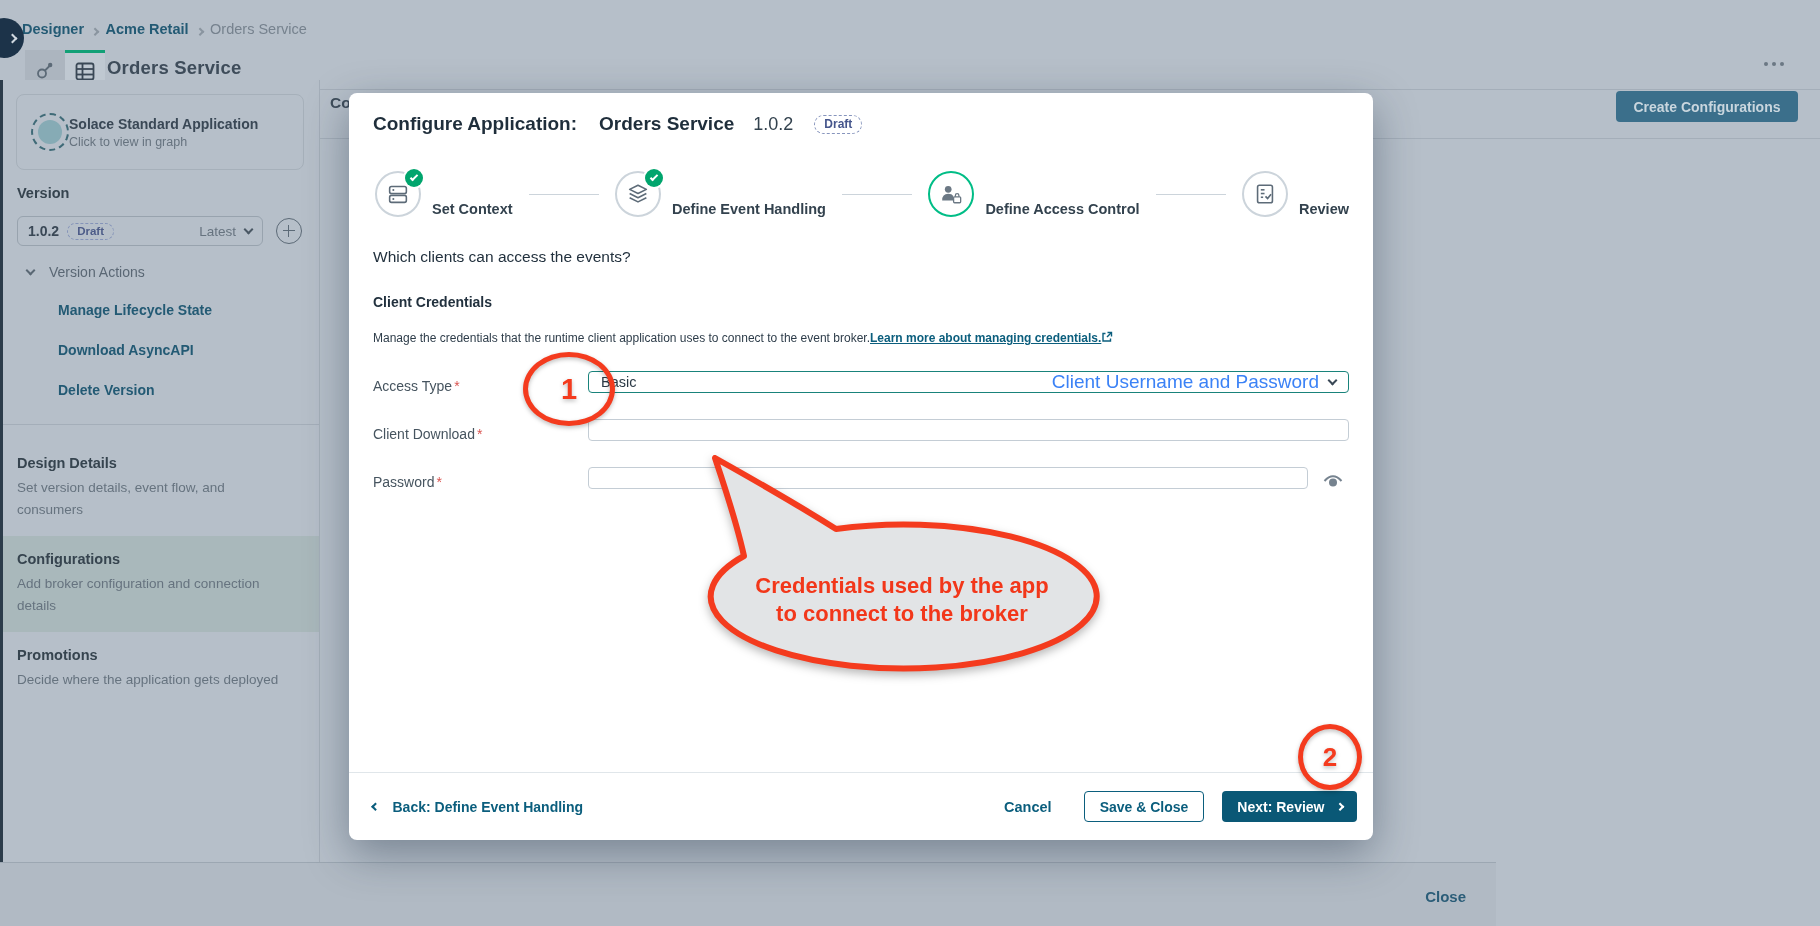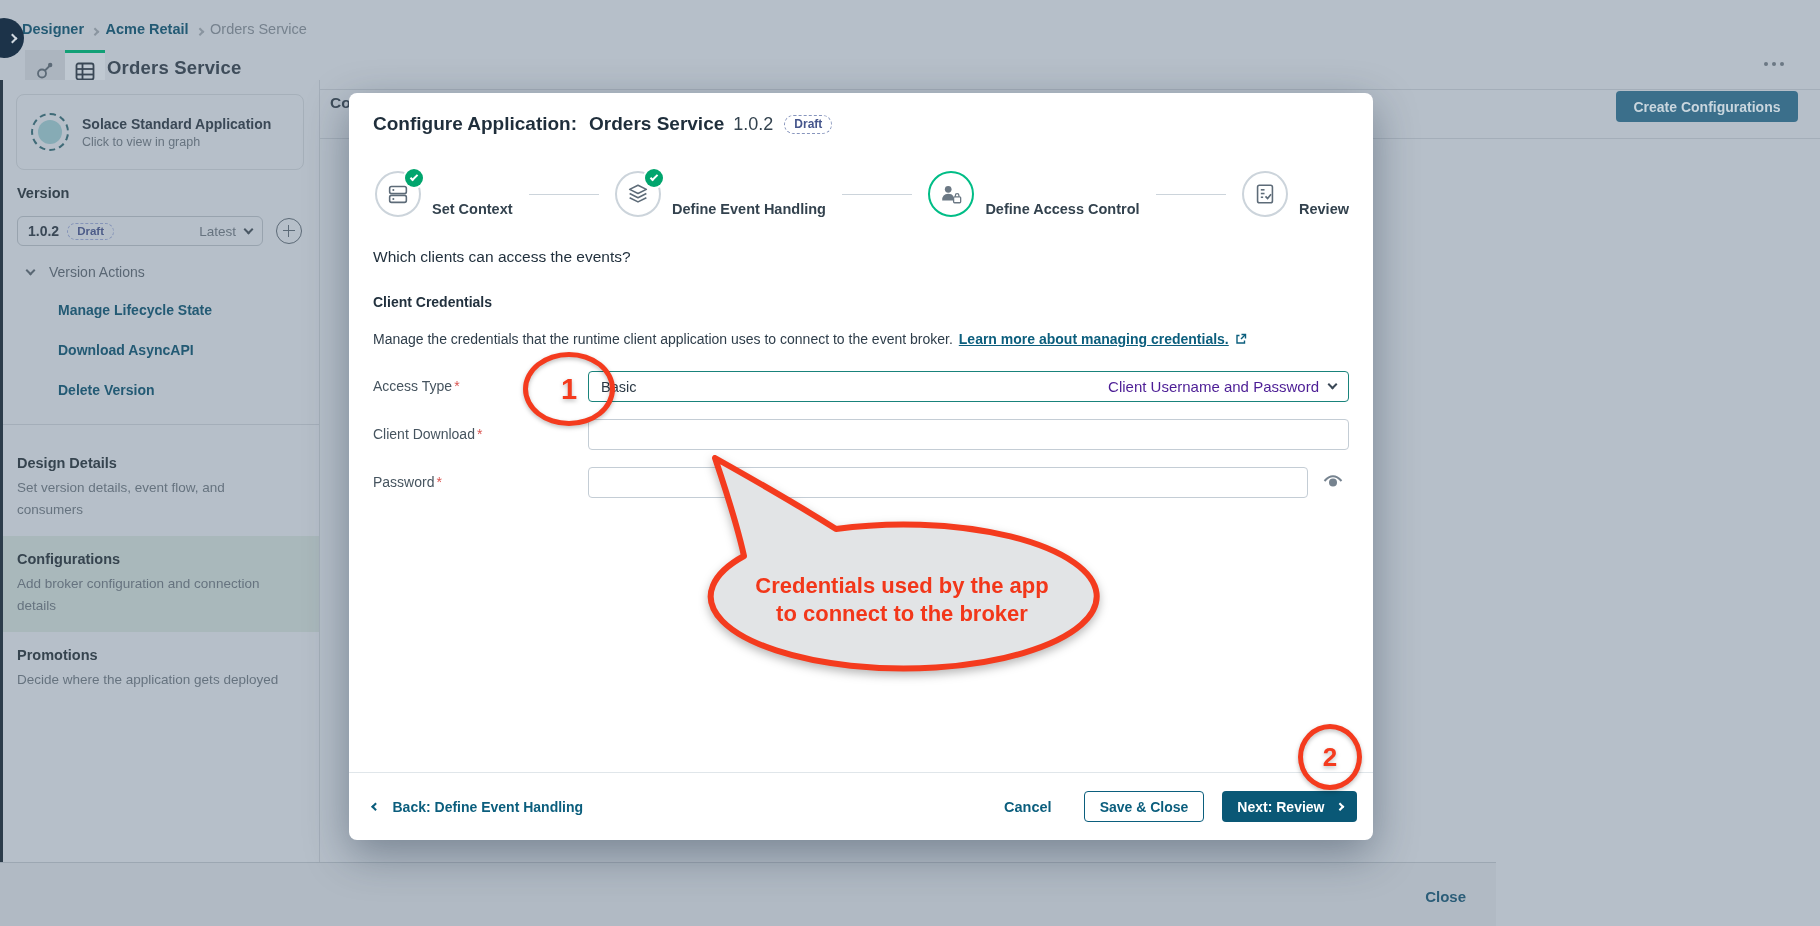--- a/index.html
+++ b/index.html
@@ -19,21 +19,21 @@
 
   .tabs { position:absolute; left:25px; top:40px; height:40px; display:flex; }
   .tab { width:40px; height:40px; display:flex; align-items:center; justify-content:center; background:#acb5bf; cursor:pointer; }
   .tab.active { background:#bfc8d1; border-top:3px solid #12a076; }
   .page-title { position:absolute; left:107px; top:47px; font-size:18.5px; font-weight:bold; color:#3e4c5a; letter-spacing:.2px; }
   .menu-dots { position:absolute; right:36px; top:52px; display:flex; gap:4px; cursor:pointer; }
   .menu-dots i { width:4px; height:4px; border-radius:50%; background:#6b7884; }
 
   
   .sidebar { position:absolute; left:0; top:80px; width:320px; height:782px; background:#b6bfc9; border-right:1px solid #a4aeb9; }
-  .app-card { position:absolute; left:16px; top:14px; width:288px; height:76px; border:1px solid #a6b0ba; border-radius:8px; display:flex; align-items:center; padding:0 12px 0 14px; gap:13px; cursor:pointer; }
+  .app-card { position:absolute; left:16px; top:14px; width:288px; height:76px; border:1px solid #a6b0ba; border-radius:8px; display:flex; align-items:center; padding:0 12px 0 14px; cursor:pointer; }
   .app-icon { width:38px; height:38px; border:2px dashed #3f6a77; border-radius:50%; display:flex; align-items:center; justify-content:center; flex:none; }
   .app-icon i { width:24px; height:24px; border-radius:50%; background:#86abb5; }
   .app-card-title { font-size:14px; font-weight:bold; color:#3a4856; }
   .app-card-sub { font-size:12.5px; color:#66737f; margin-top:3px; }
 
   .version-label { position:absolute; left:17px; top:105px; font-size:14.5px; font-weight:bold; color:#36444f; }
   .version-box { position:absolute; left:17px; top:136px; width:246px; height:30px; border:1px solid #98a3ae; border-radius:6px; display:flex; align-items:center; padding:0 10px; cursor:pointer; }
   .version-val { font-size:14px; font-weight:bold; color:#3a4856; }
   .pill { font-size:11.5px; font-weight:bold; color:#4d5c88; border:1px dashed #8493b8; border-radius:10px; padding:1.5px 9px; margin-left:8px; }
   .version-latest { margin-left:auto; font-size:13.5px; color:#66737f; display:flex; align-items:center; gap:9px; }
@@ -54,47 +54,47 @@
   
   .content-heading { position:absolute; left:330px; top:94px; font-size:15.5px; font-weight:bold; color:#3f4d5b; }
   .content-line { position:absolute; left:320px; top:138px; width:1500px; height:1px; background:#a4aeb9; }
   .create-btn { position:absolute; left:1616px; top:91px; width:182px; height:31px; background:#3b6f8b; border:none; border-radius:4px; color:#c9d6de; font-size:14px; font-weight:bold; font-family:inherit; cursor:pointer; }
 
   .bottombar { position:absolute; left:0; top:862px; width:1496px; height:64px; background:#b1bac4; border-top:1px solid #9ca7b2; }
   .close-btn { position:absolute; right:30px; top:25px; font-size:15px; font-weight:bold; color:#2b5d78; cursor:pointer; }
 
   
   .modal { position:absolute; left:349px; top:93px; width:1024px; height:747px; background:#ffffff; border-radius:8px; box-shadow:0 14px 44px rgba(15,35,55,.38); z-index:10; }
-  .m-title { position:absolute; left:24px; top:20px; display:flex; align-items:center; gap:9px; }
+  .m-title { position:absolute; left:24px; top:20px; display:flex; align-items:center; gap:19px; }
   .m-title .t1 { font-size:19px; font-weight:bold; color:#1f2e3b; }
   .m-title .t2 { font-size:19px; font-weight:bold; color:#1f2e3b; margin-left:3px; }
   .m-title .t3 { font-size:18px; font-weight:500; color:#33424e; }
   .m-title .pill { color:#46568c; border-color:#8795bd; font-size:12px; margin-left:2px; background:#fff; }
 
   .m-stepper { position:absolute; left:26px; top:77px; right:24px; height:48px; display:flex; align-items:center; }
   .step { display:flex; align-items:flex-end; cursor:pointer; }
   .step-circle { position:relative; width:46px; height:46px; border:2px solid #ccd4db; border-radius:50%; display:flex; align-items:center; justify-content:center; background:#fff; flex:none; }
   .step.active .step-circle { border-color:#00bd86; }
   .step-label { margin-left:11px; font-size:14.5px; font-weight:bold; color:#33424e; white-space:nowrap; }
   .step-line { flex:1; height:0; border-top:1.6px solid #ccd4db; margin:0 16px; }
   .check-badge { position:absolute; top:-4px; right:-4px; width:18px; height:18px; border-radius:50%; background:#00a56d; box-shadow:0 0 0 2px #fff; display:flex; align-items:center; justify-content:center; }
   .check-badge i { display:block; width:8px; height:4px; border-left:2px solid #fff; border-bottom:2px solid #fff; transform:rotate(-45deg); margin-top:-2px; }
 
   .m-question { position:absolute; left:24px; top:155px; font-size:15.5px; font-weight:normal; color:#22313e; }
   .m-section-title { position:absolute; left:24px; top:201px; font-size:14px; font-weight:bold; color:#22313e; }
-  .m-desc { position:absolute; left:24px; top:238px; font-size:14px; color:#2e3d4a; display:flex; align-items:center; gap:6px; white-space:nowrap; }
+  .m-desc { position:absolute; left:24px; top:238px; font-size:12px; color:#2e3d4a; display:flex; align-items:flex-start; white-space:nowrap; }
   .m-desc a { color:#0b5e7d; font-weight:bold; text-decoration:underline; cursor:pointer; }
 
   .form-row { position:absolute; left:24px; right:24px; height:31px; }
   .form-label { position:absolute; left:0; top:7px; font-size:14px; color:#46545f; }
   .req { color:#d9534f; margin-left:2px; }
-  .field { position:absolute; left:215px; top:0; height:31px; border-radius:4px; background:#fff; }
+  .field { position:absolute; left:215px; top:0; height:22px; border-radius:4px; background:#fff; }
   .select-field { width:761px; border:1.5px solid #19837b; display:flex; align-items:center; padding:0 12px; cursor:pointer; }
   .select-value { font-size:14.5px; color:#2b3945; }
-  .select-hint { margin-left:auto; font-size:15px; color:#4c1d95; display:flex; align-items:center; gap:10px; }
+  .select-hint { margin-left:auto; font-size:19px; color:#3b82f6; display:flex; align-items:center; gap:10px; }
   .text-field { width:761px; border:1px solid #c4cdd5; font-family:inherit; font-size:14px; color:#2b3945; padding:0 10px; }
   .text-field.short { width:720px; }
   .eye-btn { position:absolute; left:949px; top:6px; cursor:pointer; background:none; border:none; }
 
   .m-footer { position:absolute; left:0; right:0; bottom:0; height:68px; border-top:1px solid #e0e6ea; display:flex; align-items:center; padding:0 16px 0 24px; }
   .back-link { display:flex; align-items:center; gap:14px; font-size:14px; font-weight:bold; color:#0b5e7d; cursor:pointer; }
   .footer-right { margin-left:auto; display:flex; align-items:center; gap:18px; }
   .cancel-btn { background:none; border:none; font-family:inherit; font-size:14.5px; font-weight:bold; color:#0b5e7d; cursor:pointer; margin-right:14px; }
   .save-btn { height:31px; padding:0 15px; background:#fff; border:1px solid #0b5e7d; border-radius:4px; font-family:inherit; font-size:14px; font-weight:bold; color:#0b5e7d; cursor:pointer; }
   .next-btn { height:31px; padding:0 15px; background:#0a5876; border:none; border-radius:4px; font-family:inherit; font-size:14px; font-weight:bold; color:#fff; cursor:pointer; display:flex; align-items:center; gap:12px; }

